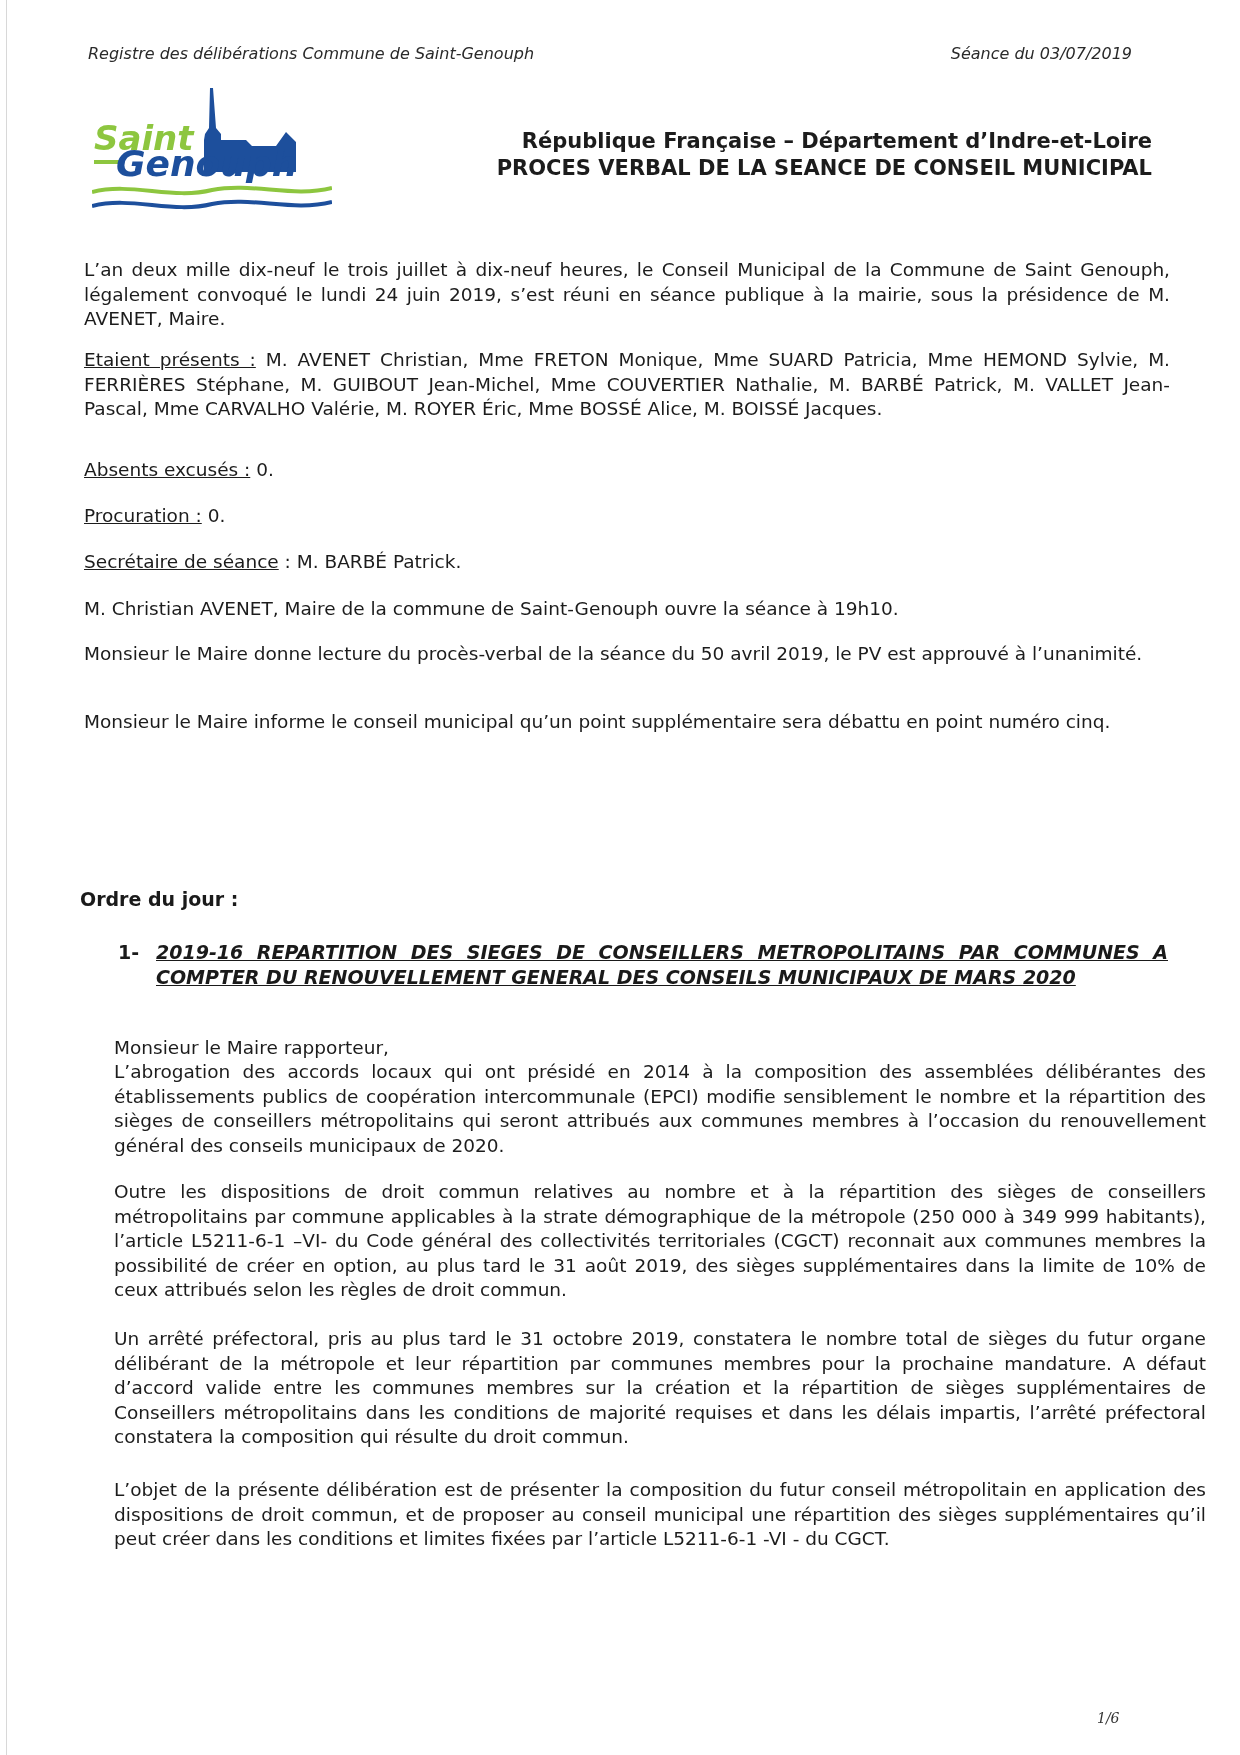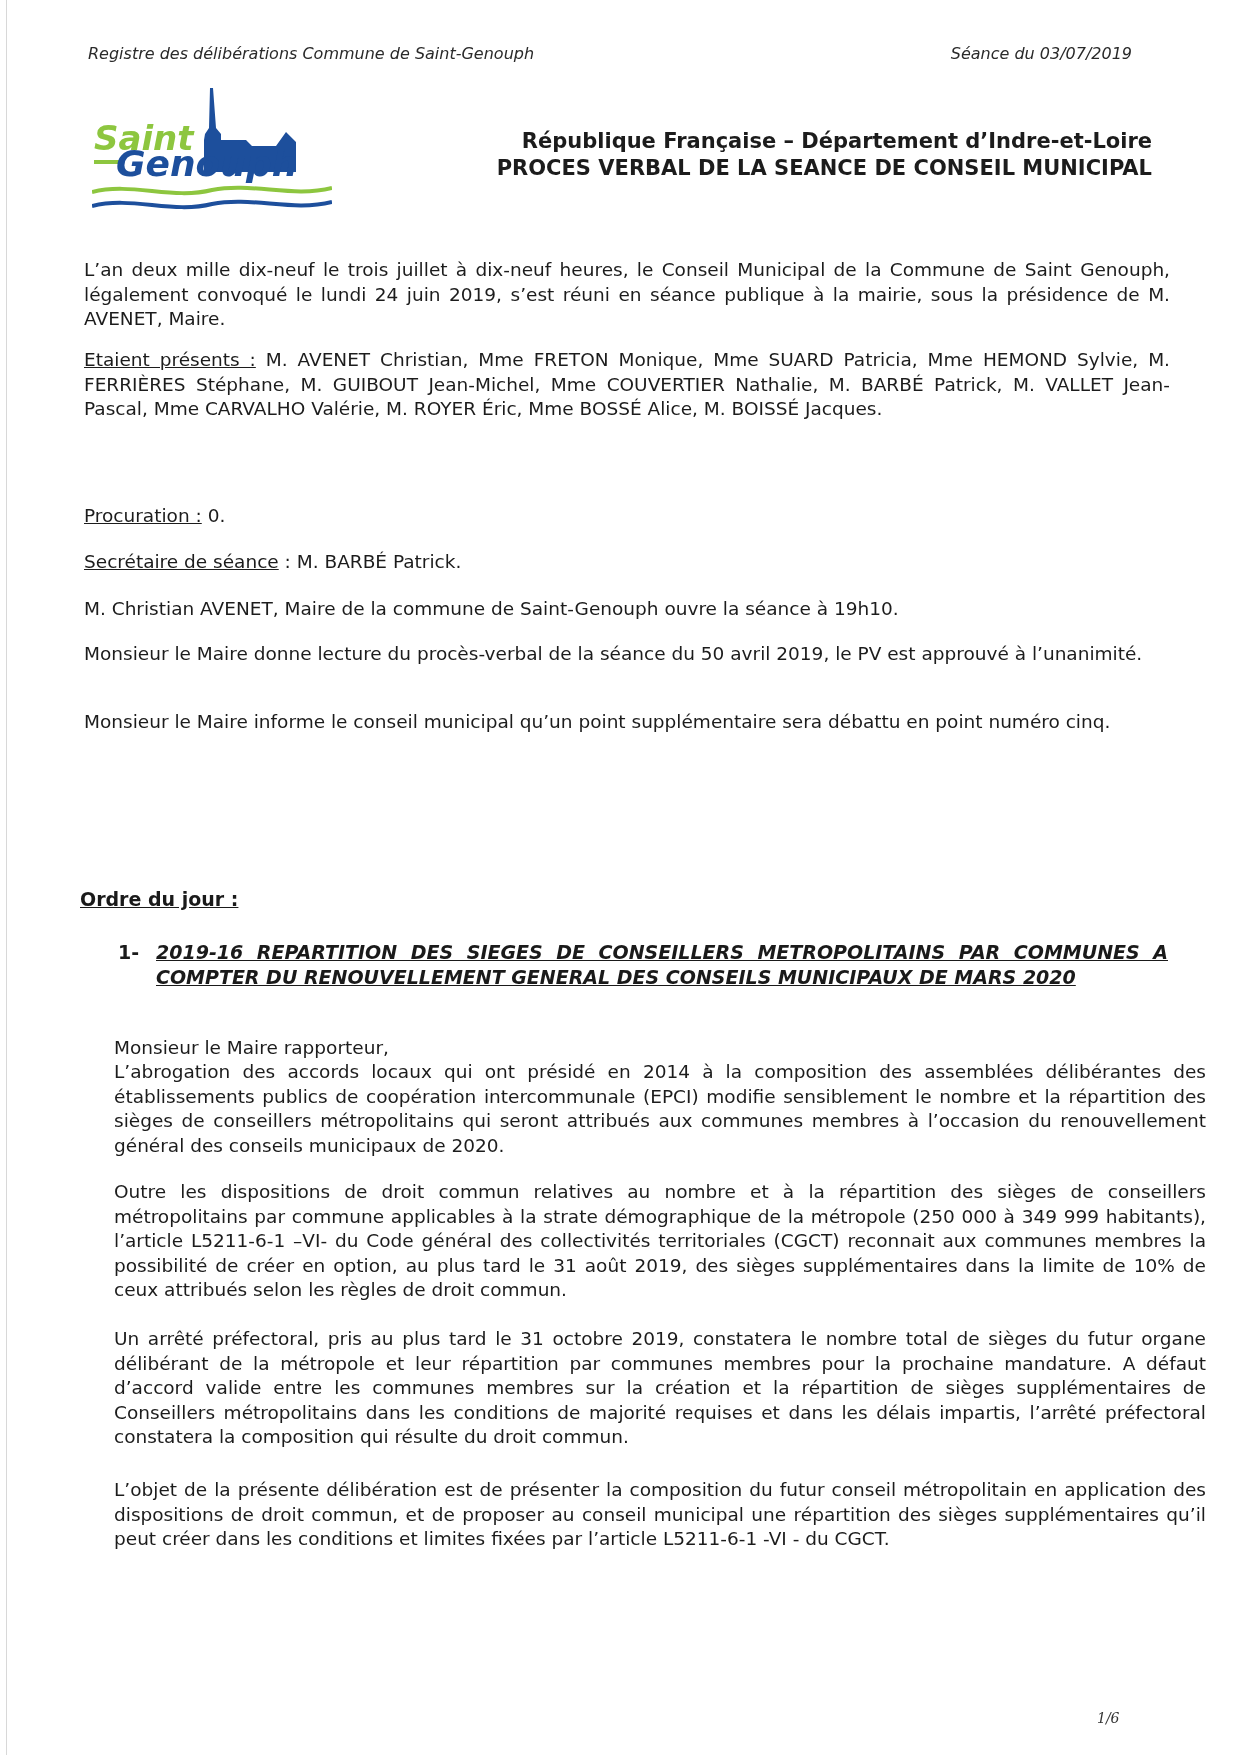--- a/index.html
+++ b/index.html
@@ -20,21 +20,21 @@
   .title-block .l1 { font-size: 21px; line-height: 27px; }
   .title-block .l2 { font-size: 21px; line-height: 27px; }
   .title-block .l3 { font-size: 19px; line-height: 27px; font-style: italic; text-decoration: underline; }
 
   .body-text { position: absolute; left: 84px; width: 1086px; font-size: 18.5px; line-height: 24.5px;
                text-align: justify; color: #1c1c1c; }
   .body-text.it { left: 78px; width: 1092px; margin-left: 36px; }
   .lbl { text-decoration: underline; }
 
   .ordre { position: absolute; left: 80px; top: 888px; font-weight: bold; font-size: 19px;
-           text-decoration: underline; }
+           }
 
   .item { position: absolute; left: 118px; top: 940px; width: 1050px; font-weight: bold;
           font-size: 19px; line-height: 24.5px; }
   .item .num { position: absolute; left: 0; top: 0; }
   .item .txt { position: absolute; left: 38px; top: 0; width: 1012px; font-style: italic;
                text-decoration: underline; text-align: justify; text-align-last: left; }
 
   .page-num { position: absolute; left: 1097px; top: 1710px; font-style: italic; font-size: 14px;
               font-family: "DejaVu Serif", serif; color: #333; }
 </style>
@@ -69,20 +69,23 @@
     <div class="l1">République Française – Département d’Indre-et-Loire</div>
     <div class="l2">PROCES VERBAL DE LA SEANCE DE CONSEIL MUNICIPAL</div>
   </div>
 
   <div class="body-text" style="top:258px;">L’an deux mille dix-neuf le trois juillet à dix-neuf heures, le Conseil Municipal de la Commune de Saint Genouph, légalement convoqué le lundi 24 juin 2019, s’est réuni en séance publique à la mairie, sous la présidence de M. AVENET, Maire.</div>
 
   <div class="body-text" style="top:348px;">
     <span class="lbl">Etaient présents :</span><span> M. AVENET Christian, Mme FRETON Monique, Mme SUARD Patricia, Mme HEMOND Sylvie, M. FERRIÈRES Stéphane, M. GUIBOUT Jean-Michel, Mme COUVERTIER Nathalie, M. BARBÉ Patrick, M. VALLET Jean-Pascal, Mme CARVALHO Valérie, M. ROYER Éric, Mme BOSSÉ Alice, M. BOISSÉ Jacques.</span>
   </div>
 
+  <div class="body-text" style="top:458px;">
+    <span class="lbl">Absents excusés :</span><span> 0.</span>
+  </div>
 
   <div class="body-text" style="top:504px;">
     <span class="lbl">Procuration :</span><span> 0.</span>
   </div>
 
   <div class="body-text" style="top:550px;">
     <span class="lbl">Secrétaire de séance</span><span> : M. BARBÉ Patrick.</span>
   </div>
 
   <div class="body-text" style="top:597px;">M. Christian AVENET, Maire de la commune de Saint-Genouph ouvre la séance à 19h10.</div>

